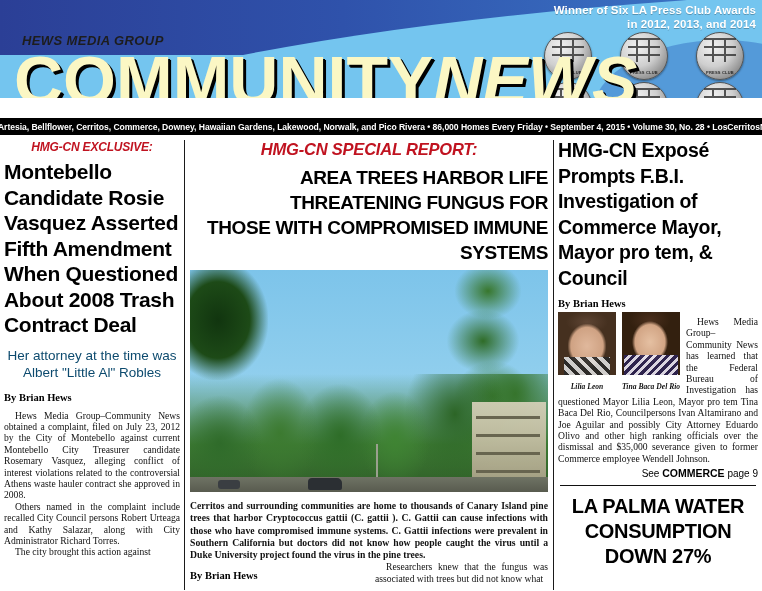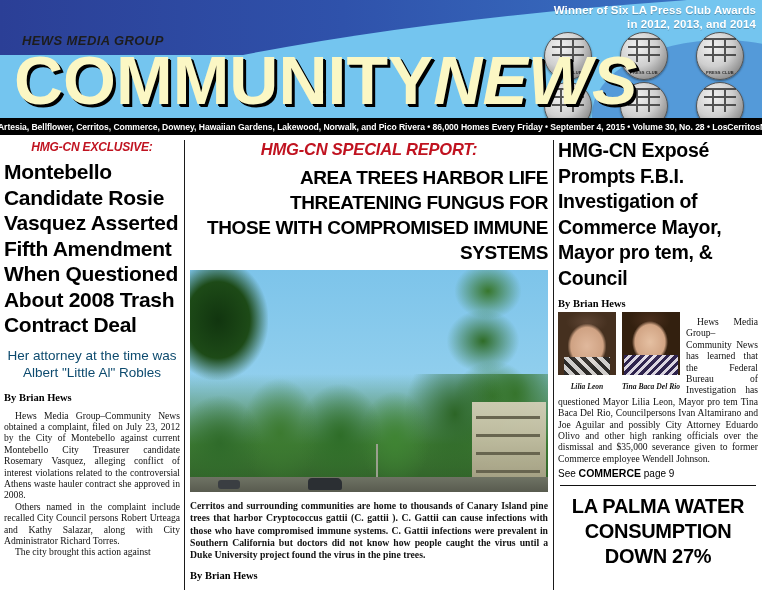--- a/index.html
+++ b/index.html
@@ -6,21 +6,21 @@
   html,body{margin:0;padding:0;}
   body{
     width:762px;height:591px;overflow:hidden;
     background:#ffffff;
     font-family:"Liberation Serif", serif;
     -webkit-font-smoothing:antialiased;
   }
   .page{position:relative;width:762px;height:591px;overflow:hidden;}
 
   
-  .masthead{position:relative;width:762px;height:118px;overflow:hidden;
+  .masthead{position:relative;width:762px;height:98px;overflow:hidden;
     background:#a16207;}
   .mh-darkband{
     position:absolute;left:0;top:0;width:762px;height:60px;
     background:#2c4fa8;
     background-image:linear-gradient(90deg,#2b3f96 0%,#2f52ab 45%,#3c78c8 100%);
   }
   
   .mh-swoop{
     position:absolute;left:-40px;top:8px;width:900px;height:150px;
     background:#74c5ef;
@@ -246,21 +246,21 @@
     background:repeating-linear-gradient(135deg,#2d2352 0 3px,#e8e4f2 3px 6px);
     opacity:.92;
   }
   .mug .cap{
     font-family:"Liberation Serif", serif;
     font-style:italic;font-weight:bold;font-size:7.6px;
     text-align:center;color:#111;margin-top:7px;white-space:nowrap;
   }
   .jump{
     font-family:"Liberation Sans", sans-serif;
-    font-size:10px;margin-top:3px;color:#000;
+    font-size:10px;text-align:right;margin-top:3px;color:#000;
     clear:both;
   }
   .jump b{font-size:10.5px;}
   .hr-right{
     border:0;border-top:1.6px solid #111;margin:6px 2px 0;
   }
   .hl-bottom{
     font-family:"Liberation Sans", sans-serif;
     font-weight:bold;font-size:20px;line-height:25px;
     text-align:center;letter-spacing:-.3px;color:#000;margin-top:8px;
@@ -337,20 +337,23 @@
         <div class="pole"></div>
         <div class="road"></div>
         <div class="car"></div>
         <div class="car2"></div>
       </div>
 
       <div class="caption">Cerritos and surrounding communities are home to thousands of Canary Island pine trees that harbor Cryptococcus gattii (C. gattii ). C. Gattii can cause infections with those who have compromised immune systems. C. Gattii infections were prevalent in Southern California but doctors did not know how people caught the virus until a Duke University project found the virus in the pine trees.</div>
 
       <div class="twocol">
         <div class="byline mid">By Brian Hews</div>
+        <div class="body">
+          <p>Researchers knew that the fungus was associated with trees but did not know what</p>
+        </div>
       </div>
     </div>
 
     <div class="col col-right">
       <div class="hl hl-right">HMG-CN Exposé Prompts F.B.I. Investigation of Commerce Mayor, Mayor pro tem, &amp; Council</div>
       <div class="byline right">By Brian Hews</div>
 
       <div class="mug m1">
         <div class="ph"></div>
         <div class="cap">Lilia Leon</div>

